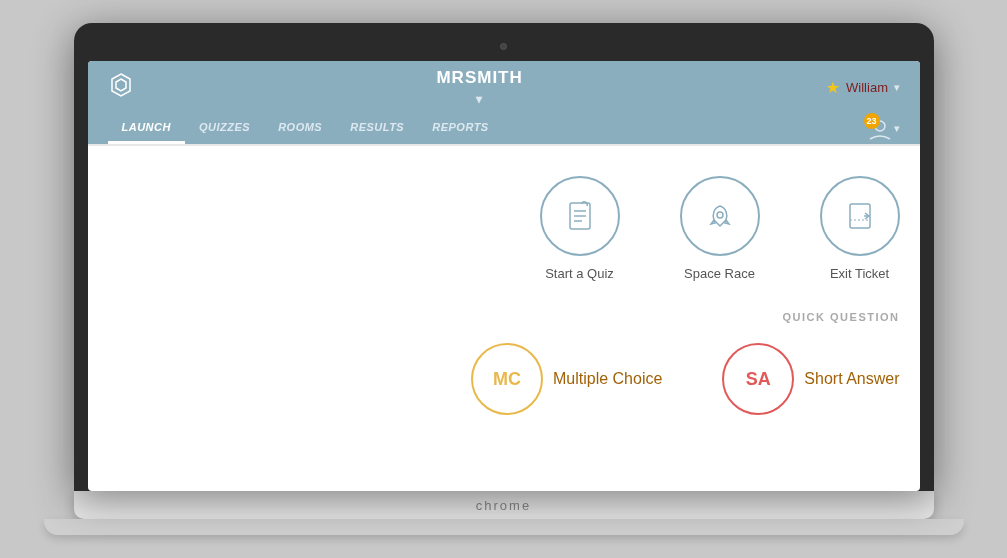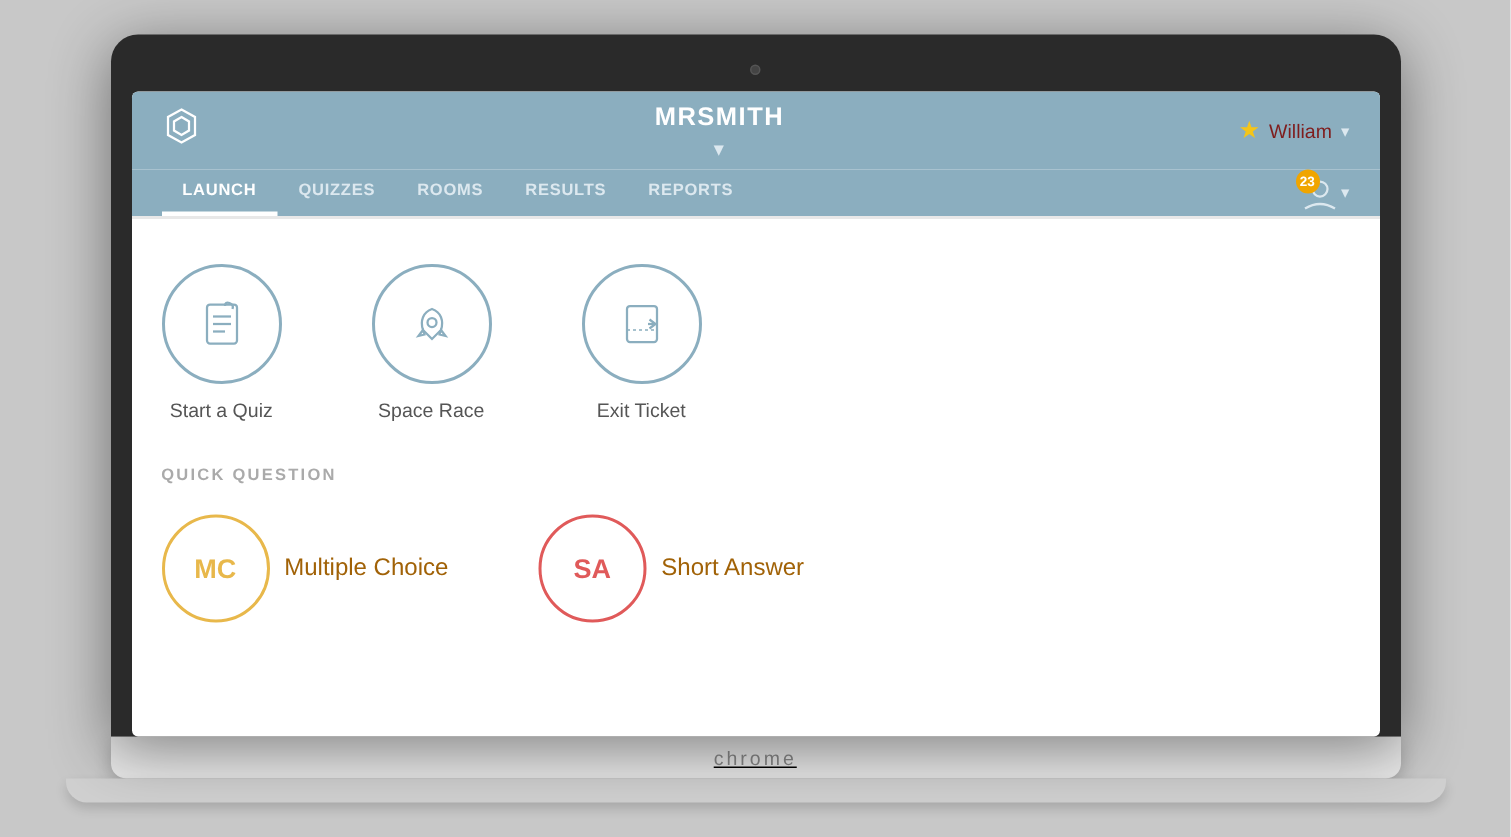--- a/index.html
+++ b/index.html
@@ -121,20 +121,21 @@
 
     .nav-item {
       padding: 8px 14px;
       font-size: 11px;
       font-weight: 600;
       color: #dce8ef;
       letter-spacing: 0.5px;
       cursor: pointer;
       border-bottom: 3px solid transparent;
       text-transform: uppercase;
+      font-style: italic;
     }
 
     .nav-item.active {
       color: #fff;
       border-bottom: 3px solid #fff;
     }
 
     .nav-right {
       position: relative;
       display: flex;
@@ -165,21 +166,21 @@
       font-size: 18px;
       color: #dce8ef;
     }
 
     
     .main-content {
       background: #fff;
       padding: 30px 20px 20px;
       display: flex;
       flex-direction: column;
-      align-items: flex-start;
+      align-items: flex-end;
     }
 
     
     .action-row {
       display: flex;
       justify-content: center;
       gap: 60px;
       margin-bottom: 30px;
     }
 
@@ -381,17 +382,17 @@
             <span class="qq-label">Short Answer</span>
           </div>
 
         </div>
 
       </div>
 
     </div>
   </div>
 
-  <div style="width:860px; background:#e8e8e8; height:28px; border-radius:0 0 10px 10px; display:flex; align-items:center; justify-content:center; box-shadow:0 4px 12px rgba(0,0,0,0.2);text-decoration:underline;">
+  <div style="width:860px; background:#e8e8e8; height:28px; border-radius:0 0 10px 10px; display:flex; align-items:center; justify-content:center; box-shadow:0 4px 12px rgba(0,0,0,0.2);">
     <span class="chrome-label">chrome</span>
   </div>
   <div style="width:920px; height:16px; background:#d0d0d0; border-radius:0 0 14px 14px; box-shadow:0 4px 8px rgba(0,0,0,0.15);"></div>
 </div>
 
 </body></html>

